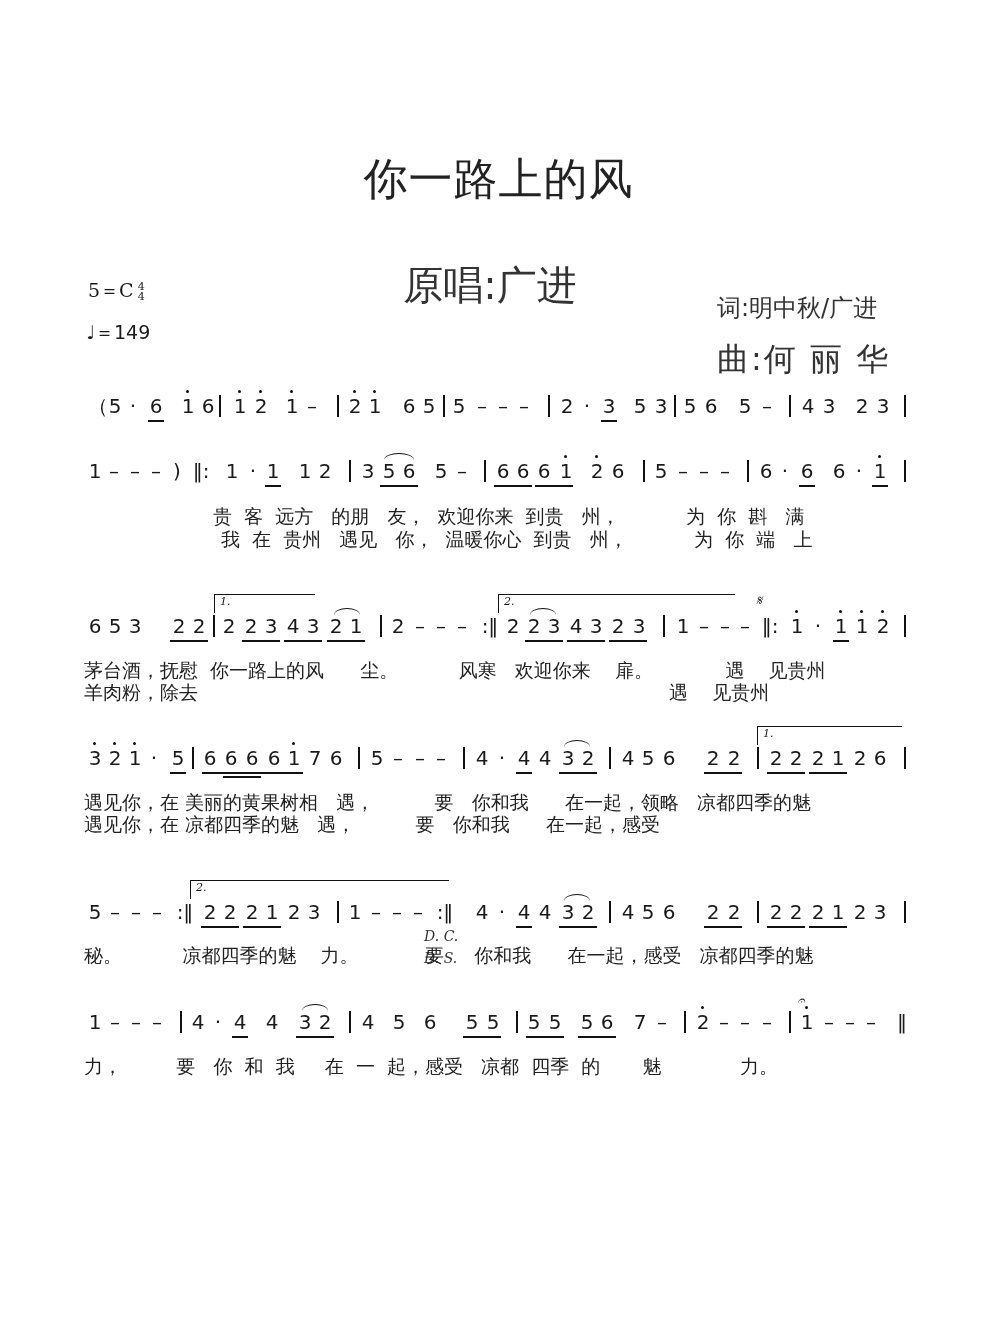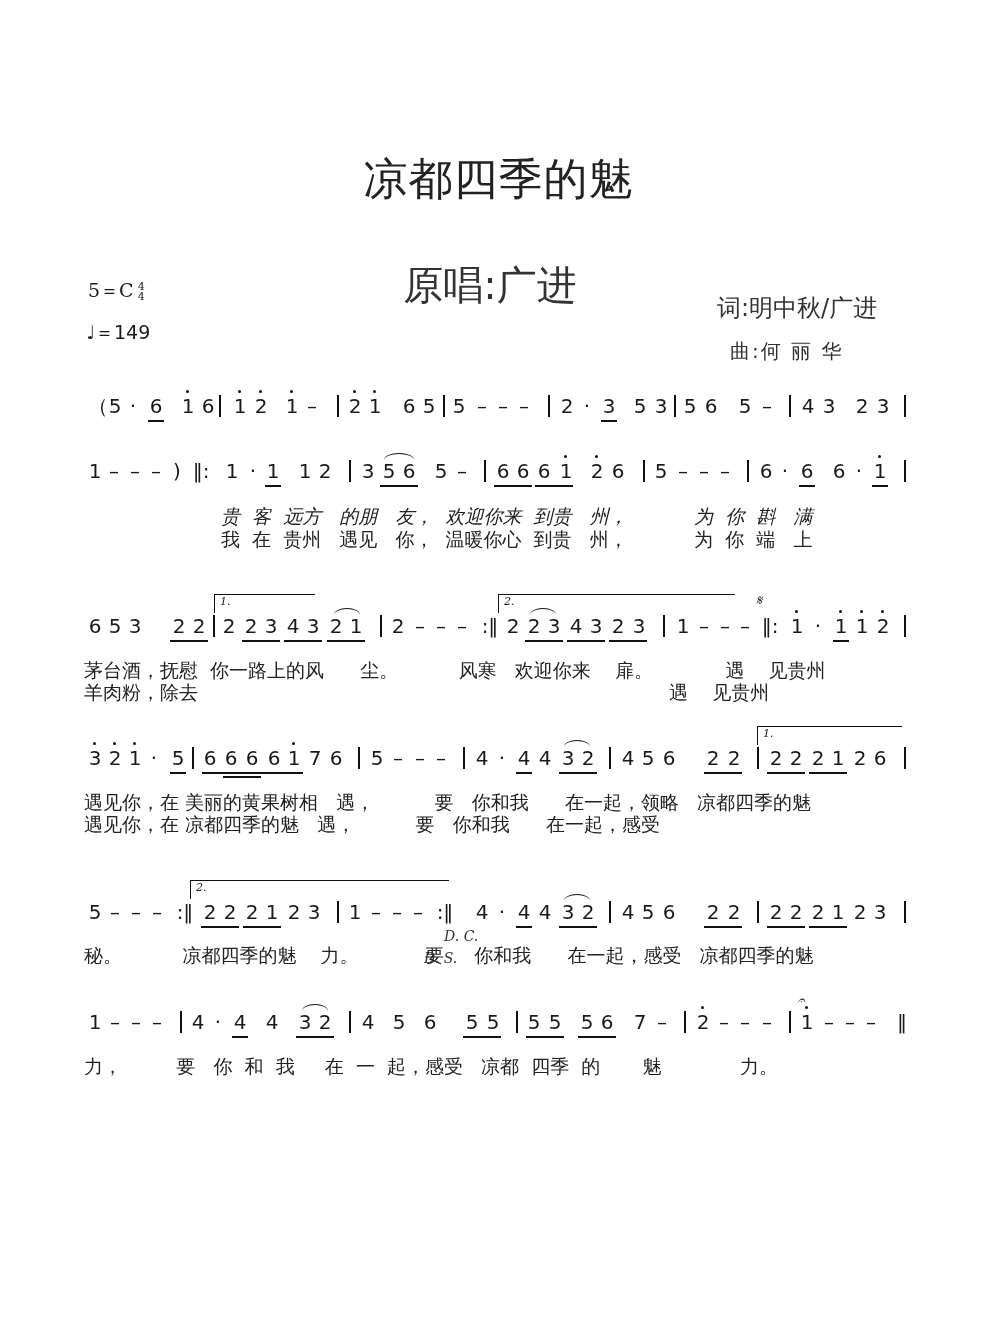--- a/index.html
+++ b/index.html
@@ -4,37 +4,37 @@
 <style>
   html,body{margin:0;padding:0;background:#fff;}
   body{width:997px;height:1341px;position:relative;overflow:hidden;font-family:"DejaVu Sans","Liberation Sans",sans-serif;color:#1a1a1a;}
   .abs{position:absolute;white-space:nowrap;}
   #title{left:0;width:997px;top:150px;text-align:center;font-size:44px;letter-spacing:1px;color:#222;}
   #singer{left:0;width:980px;top:258px;text-align:center;font-size:40px;color:#333;}
   #key{left:88px;top:278px;font-size:19px;font-family:"DejaVu Serif","Liberation Serif",serif;}
   #key .ts{display:inline-block;font-size:11px;line-height:10px;vertical-align:middle;text-align:center;margin-left:4px;}
   #tempo{left:86px;top:320px;font-size:19px;}
   #lyricist{left:717px;top:292px;font-size:24px;color:#333;}
-  #composer{left:717px;top:338px;font-size:20px;color:#333;letter-spacing:2px;margin-left:13px;}
+  #composer{left:717px;top:338px;font-size:32px;color:#333;letter-spacing:2px;}
   .tok{position:absolute;font-size:20px;line-height:24px;text-align:center;}
   .note{width:14px;}
   .note .d-up{position:absolute;left:5px;top:-4px;width:3px;height:3px;background:#111;border-radius:50%;}
   .ul1{position:absolute;height:1.5px;background:#111;}
   .ul2{position:absolute;height:1.5px;background:#111;}
   .bar{position:absolute;width:1.5px;height:22px;background:#111;}
   .tie{position:absolute;border-top:1.5px solid #111;border-radius:50% 50% 0 0/100% 100% 0 0;height:6px;}
   .volta{position:absolute;border-left:1.5px solid #111;border-top:1.5px solid #111;height:18px;}
   .volta span{position:absolute;left:5px;top:0px;font-size:11px;font-style:italic;font-family:"DejaVu Serif",serif;}
   .lyr{position:absolute;font-size:19px;line-height:22px;color:#222;}
   .mark{position:absolute;font-size:14px;font-style:italic;font-family:"DejaVu Serif","Liberation Serif",serif;color:#333;}
 </style>
 </head>
 <body>
 
-<div class="abs" id="title">凉都四季的魅</div>
+<div class="abs" id="title">你一路上的风</div>
 <div class="abs" id="singer">原唱:广进</div>
 <div class="abs" id="key">
   <span>5＝C</span><span class="ts"><span>4</span><br><span>4</span></span>
 </div>
 <div class="abs" id="tempo">
   <span>♩</span><span>＝149</span>
 </div>
 <div class="abs" id="lyricist">词:明中秋/广进</div>
 <div class="abs" id="composer">曲:何 丽 华</div>
 
@@ -116,21 +116,21 @@
     <div class="tok note" style="left: 852px; top: 459px; width: 14px;"><span>·</span></div>
     <div class="tok note" style="left: 873px; top: 459px; width: 14px;"><span>1</span><i class="d-up"></i></div>
     <div class="bar" style="left: 904px; top: 460px;"></div>
     <div class="ul1" style="left: 265px; width: 16px; top: 485px;"></div>
     <div class="ul1" style="left: 380px; width: 38px; top: 485px;"></div>
     <div class="ul1" style="left: 494px; width: 38px; top: 485px;"></div>
     <div class="ul1" style="left: 535px; width: 38px; top: 485px;"></div>
     <div class="ul1" style="left: 799px; width: 16px; top: 485px;"></div>
     <div class="ul1" style="left: 872px; width: 16px; top: 485px;"></div>
     <div class="tie" style="left: 384px; width: 30px; top: 453px;"></div>
-    <div class="lyr" style="left: 221px; top: 505px; white-space: pre; font-style: italic;">贵  客  远方   的朋   友，  欢迎你来  到贵   州，           为  你  斟   满</div>
+    <div class="lyr" style="left: 213px; top: 505px; white-space: pre;">贵  客  远方   的朋   友，  欢迎你来  到贵   州，           为  你  斟   满</div>
     <div class="lyr" style="left: 221px; top: 528px; white-space: pre;">我  在  贵州   遇见   你，  温暖你心  到贵   州，           为  你  端   上</div>
     <div class="tok note" style="left: 88px; top: 614px; width: 14px;"><span>6</span></div>
     <div class="tok note" style="left: 108px; top: 614px; width: 14px;"><span>5</span></div>
     <div class="tok note" style="left: 128px; top: 614px; width: 14px;"><span>3</span></div>
     <div class="tok note" style="left: 172px; top: 614px; width: 14px;"><span>2</span></div>
     <div class="tok note" style="left: 192px; top: 614px; width: 14px;"><span>2</span></div>
     <div class="bar" style="left: 213px; top: 615px;"></div>
     <div class="tok note" style="left: 222px; top: 614px; width: 14px;"><span>2</span></div>
     <div class="tok note" style="left: 244px; top: 614px; width: 14px;"><span>2</span></div>
     <div class="tok note" style="left: 264px; top: 614px; width: 14px;"><span>3</span></div>
@@ -277,21 +277,21 @@
     <div class="ul1" style="left: 243px; width: 38px; top: 926px;"></div>
     <div class="ul1" style="left: 516px; width: 16px; top: 926px;"></div>
     <div class="ul1" style="left: 559px; width: 38px; top: 926px;"></div>
     <div class="ul1" style="left: 704px; width: 38px; top: 926px;"></div>
     <div class="ul1" style="left: 767px; width: 38px; top: 926px;"></div>
     <div class="ul1" style="left: 809px; width: 38px; top: 926px;"></div>
     <div class="tie" style="left: 564px; width: 26px; top: 894px;"></div>
     <div class="volta" style="left: 190px; width: 258px; top: 880px;">
       <span>2.</span>
     </div>
-    <div class="mark" style="left: 444px; top: 928px;">D. C.</div>
+    <div class="mark" style="left: 424px; top: 928px;">D. C.</div>
     <div class="mark" style="left: 424px; top: 950px;">D. S.</div>
     <div class="lyr" style="left: 84px; top: 944px; white-space: pre;">秘。          凉都四季的魅    力。           要     你和我      在一起，感受   凉都四季的魅</div>
     <div class="tok note" style="left: 88px; top: 1010px; width: 14px;"><span>1</span></div>
     <div class="tok note" style="left: 108px; top: 1010px; width: 14px;"><span>–</span></div>
     <div class="tok note" style="left: 129px; top: 1010px; width: 14px;"><span>–</span></div>
     <div class="tok note" style="left: 150px; top: 1010px; width: 14px;"><span>–</span></div>
     <div class="bar" style="left: 180px; top: 1011px;"></div>
     <div class="tok note" style="left: 191px; top: 1010px; width: 14px;"><span>4</span></div>
     <div class="tok note" style="left: 211px; top: 1010px; width: 14px;"><span>·</span></div>
     <div class="tok note" style="left: 233px; top: 1010px; width: 14px;"><span>4</span></div>

